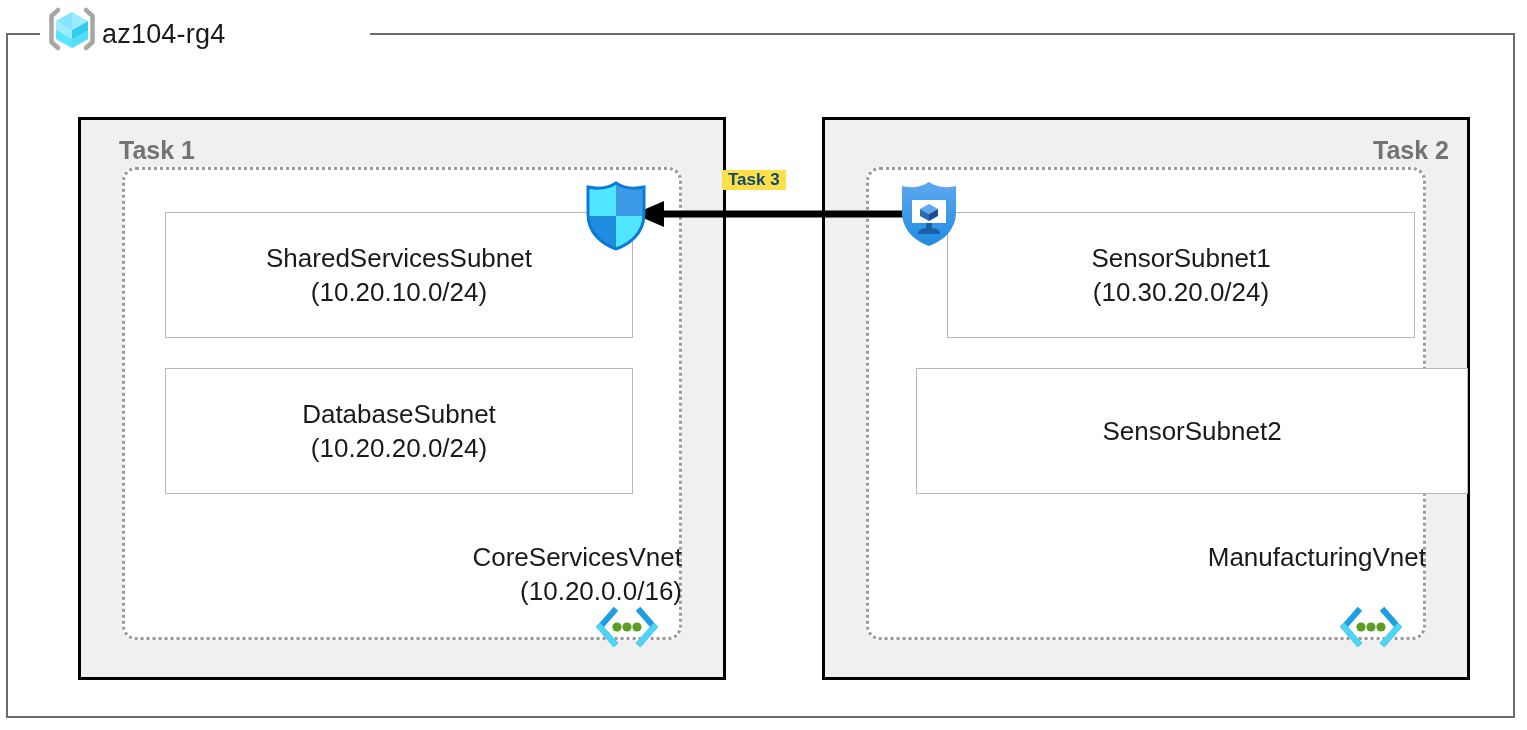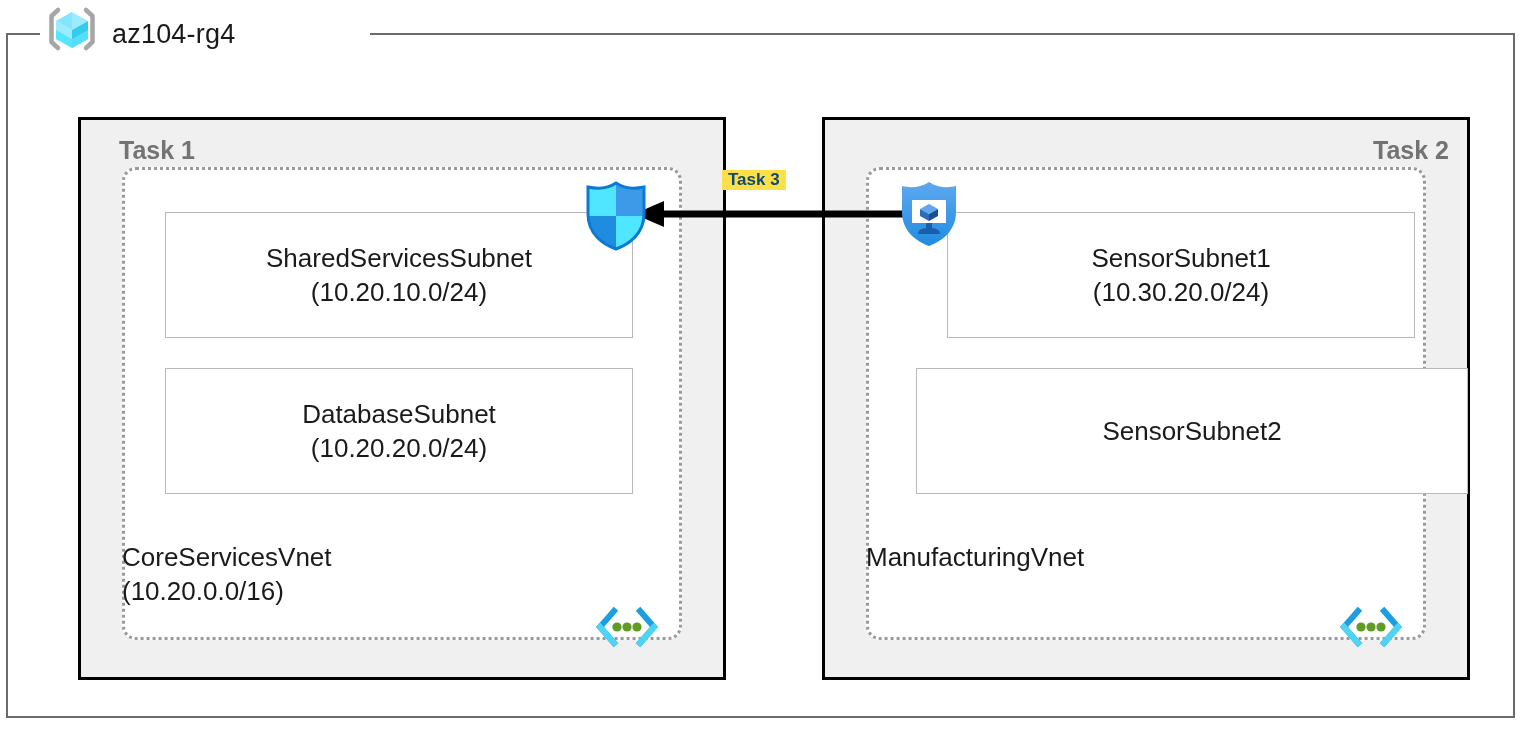--- a/index.html
+++ b/index.html
@@ -39,21 +39,21 @@
     height: 22px;
     background: #ffffff;
   }
 
   .rg-title-wrap {
     position: absolute;
     left: 44px;
     top: 6px;
     display: flex;
     align-items: center;
-    gap: 12px;
+    gap: 2px;
     background: #ffffff;
     padding: 0 8px 0 0;
   }
   .rg-title-text {
     font-size: 27px;
     color: #1a1a1a;
     letter-spacing: 0.2px;
     white-space: nowrap;
   }
 
@@ -105,21 +105,21 @@
     box-sizing: border-box;
     display: flex;
     flex-direction: column;
     align-items: center;
     justify-content: center;
   }
   .subnet-name, .subnet-cidr, .vnet-name, .vnet-cidr {
     font-size: 26px;
     color: #1a1a1a;
     line-height: 1.32;
-    text-align: left;
+    text-align: right;
     white-space: nowrap;
   }
 
   #subnet-a1 { left: 165px; top: 212px; width: 468px; height: 126px; }
   #subnet-a2 { left: 165px; top: 368px; width: 468px; height: 126px; }
   #subnet-b1 { left: 916px; top: 212px; width: 468px; height: 126px; margin-left: 31px; }
   #subnet-b2 { left: 916px; top: 368px; width: 552px; height: 126px; }
 
   
   .vnet-caption {

